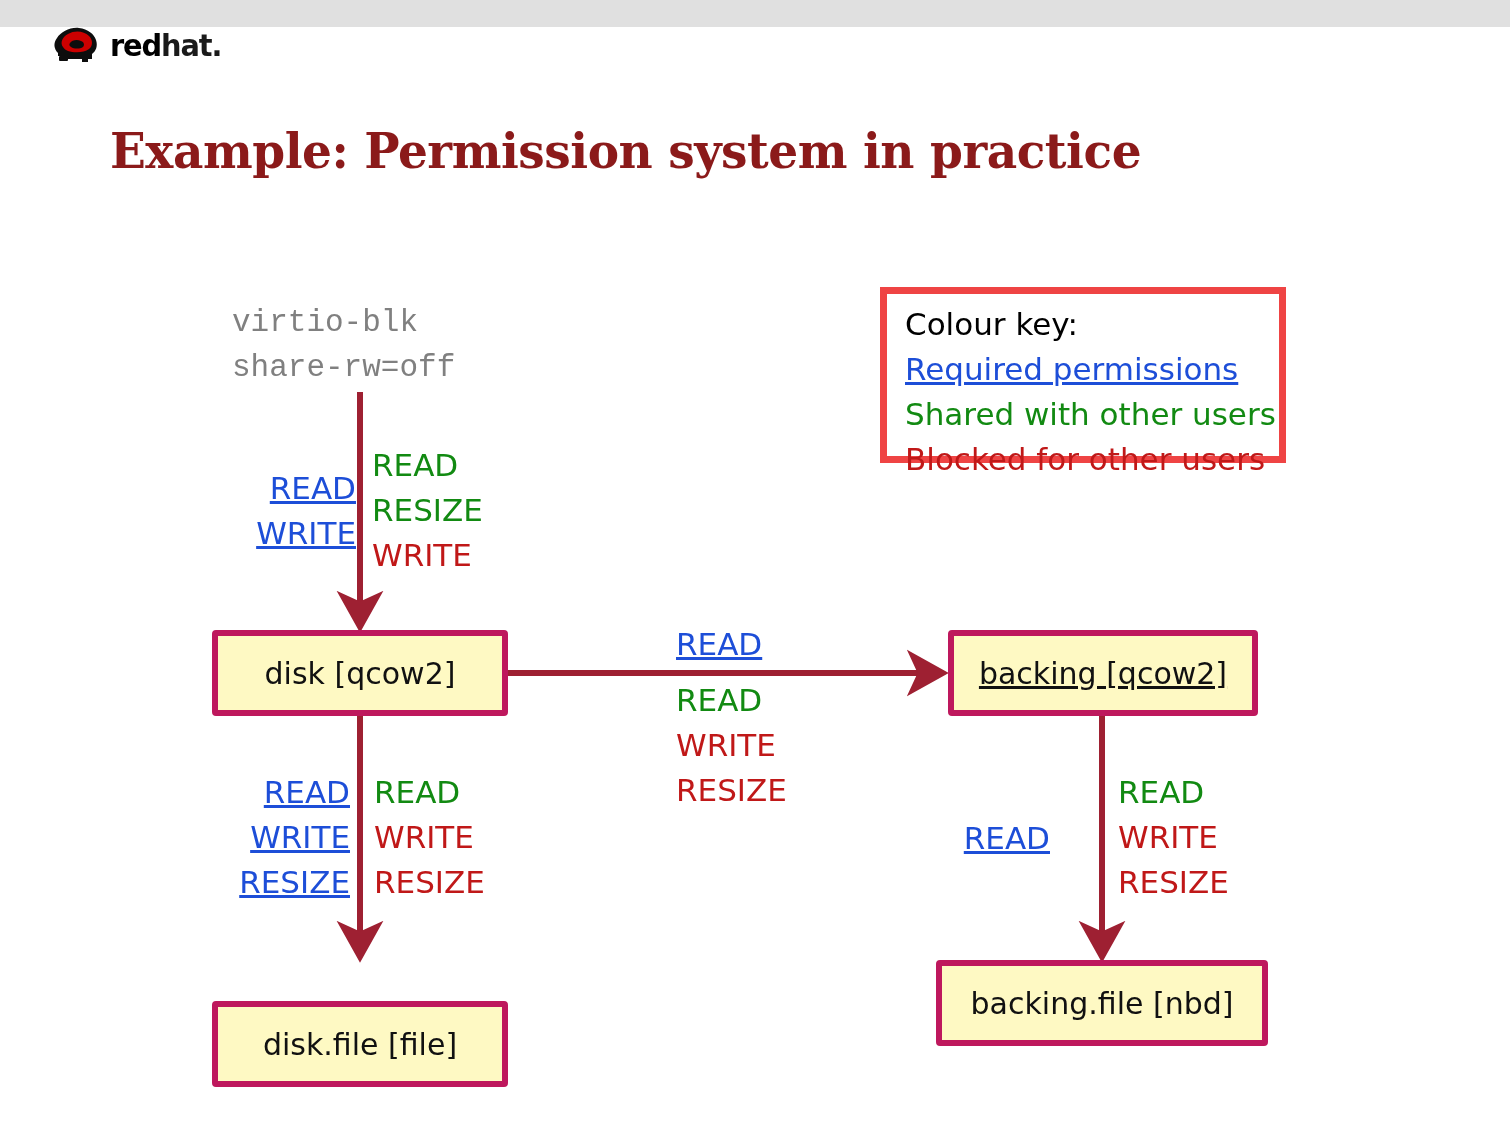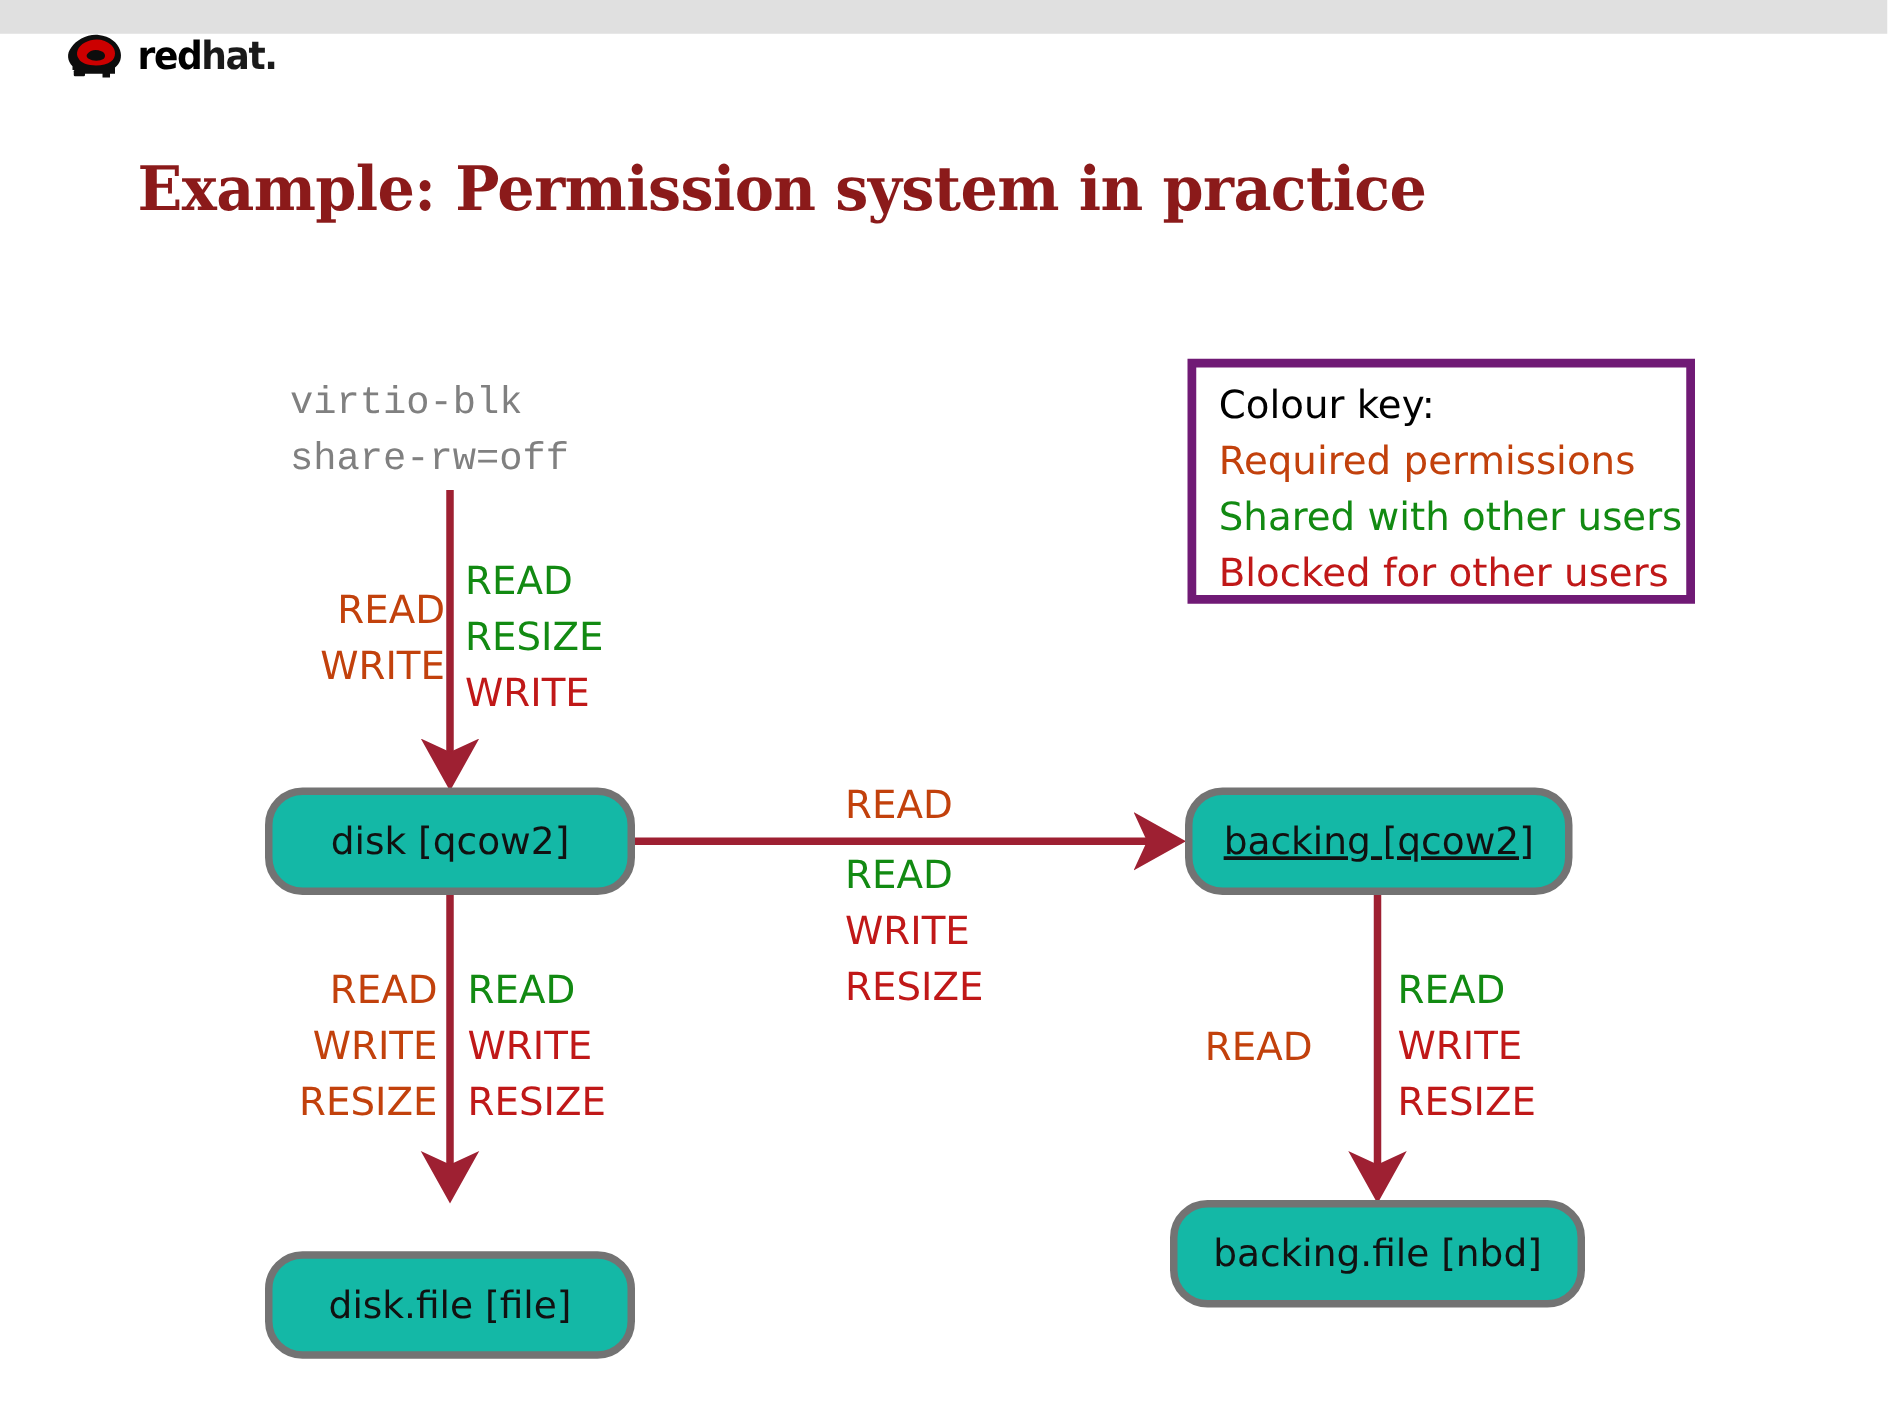--- a/index.html
+++ b/index.html
@@ -46,39 +46,39 @@
   
   #diagram{
     position:absolute;left:0;top:0;width:1510px;height:1133px;
   }
   svg#edges{position:absolute;left:0;top:0;width:1510px;height:1133px;}
 
   
   .node{
     position:absolute;
     box-sizing:border-box;
-    border:6px solid #737373;
-    border-radius:30px;
-    background:#14b8a6;
+    border:6px solid #be185d;
+    border-radius:4px;
+    background:#fef9c3;
     display:flex;align-items:center;justify-content:center;
     color:#111;
     font-family:"DejaVu Sans", sans-serif;
     font-size:30px;
     white-space:nowrap;
   }
   #node-disk       {left:212px; top:630px; width:296px; height:86px;}
   #node-backing    {left:948px; top:630px; width:310px; height:86px;text-decoration:underline;}
   #node-diskfile   {left:212px; top:960px; width:296px; height:86px;margin-top:41px;}
   #node-backingfile{left:936px; top:960px; width:332px; height:86px;}
 
   
   #colour-key{
-    position:absolute;left:950px;top:287px;width:406px;height:196px;
+    position:absolute;left:880px;top:287px;width:406px;height:176px;
     box-sizing:border-box;
-    border:7px solid #701a75;
+    border:7px solid #ef4444;
     background:#fff;
     padding:8px 0 0 18px;
   }
   #colour-key div{
     font-family:"DejaVu Sans", sans-serif;
     font-size:31px;
     line-height:45px;
     white-space:nowrap;
   }
 
@@ -86,21 +86,21 @@
   .lbl{
     position:absolute;
     font-family:"DejaVu Sans", sans-serif;
     font-size:31px;
     line-height:45px;
     white-space:nowrap;
   }
   .lbl.right-align{text-align:right;}
   .lbl.left-align{text-align:left;}
 
-  .c-blue  {color:#c2410c;}
+  .c-blue  {color:#1d4ed8;text-decoration:underline;}
   .c-green {color:#128a12;}
   .c-red   {color:#c01818;}
   .c-black {color:#000000;}
 
   
   #src-annot{
     position:absolute;left:232px;top:300px;width:260px;
     text-align:left;
     font-family:Liberation Mono, monospace;
     font-size:31px;line-height:45px;

